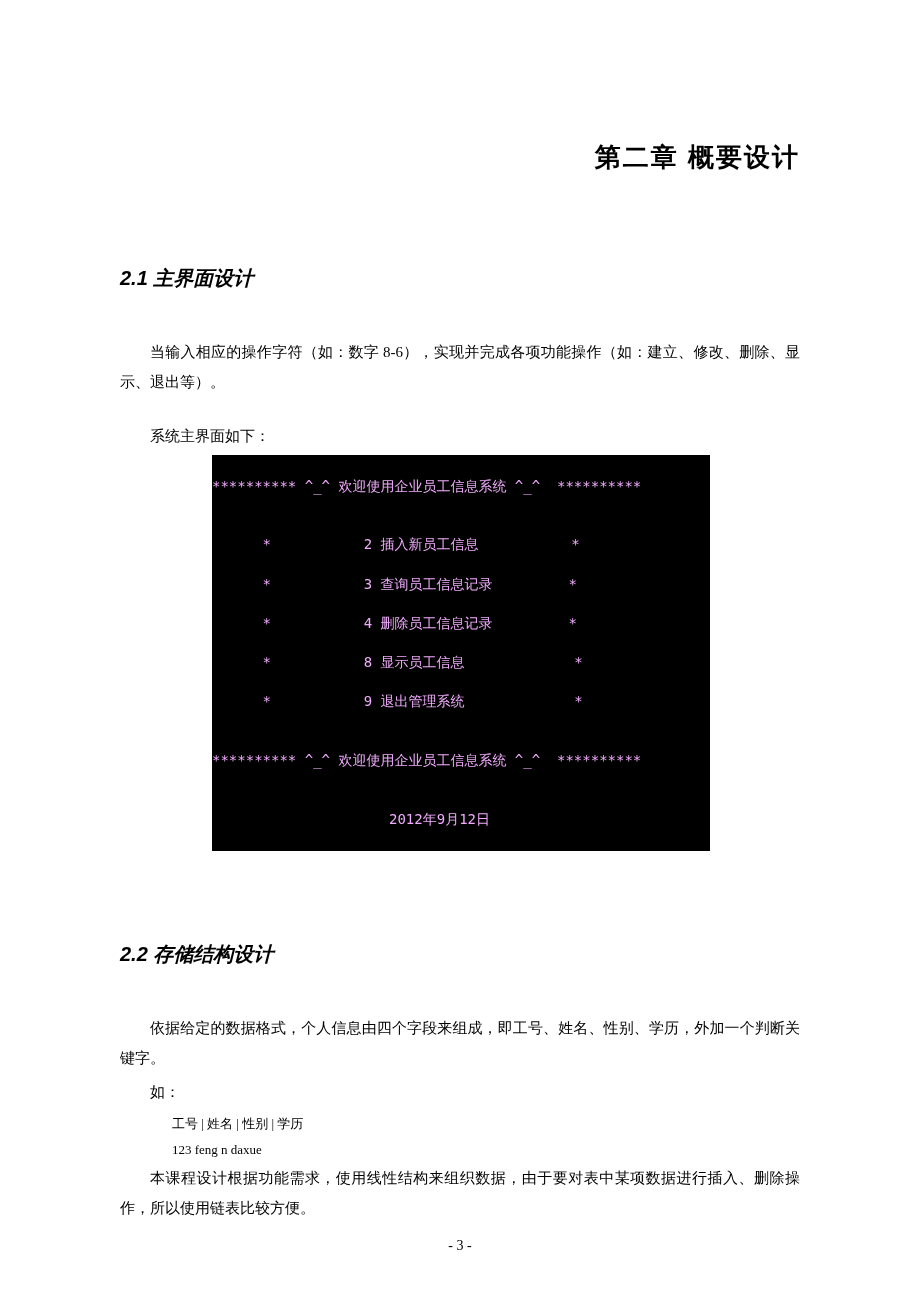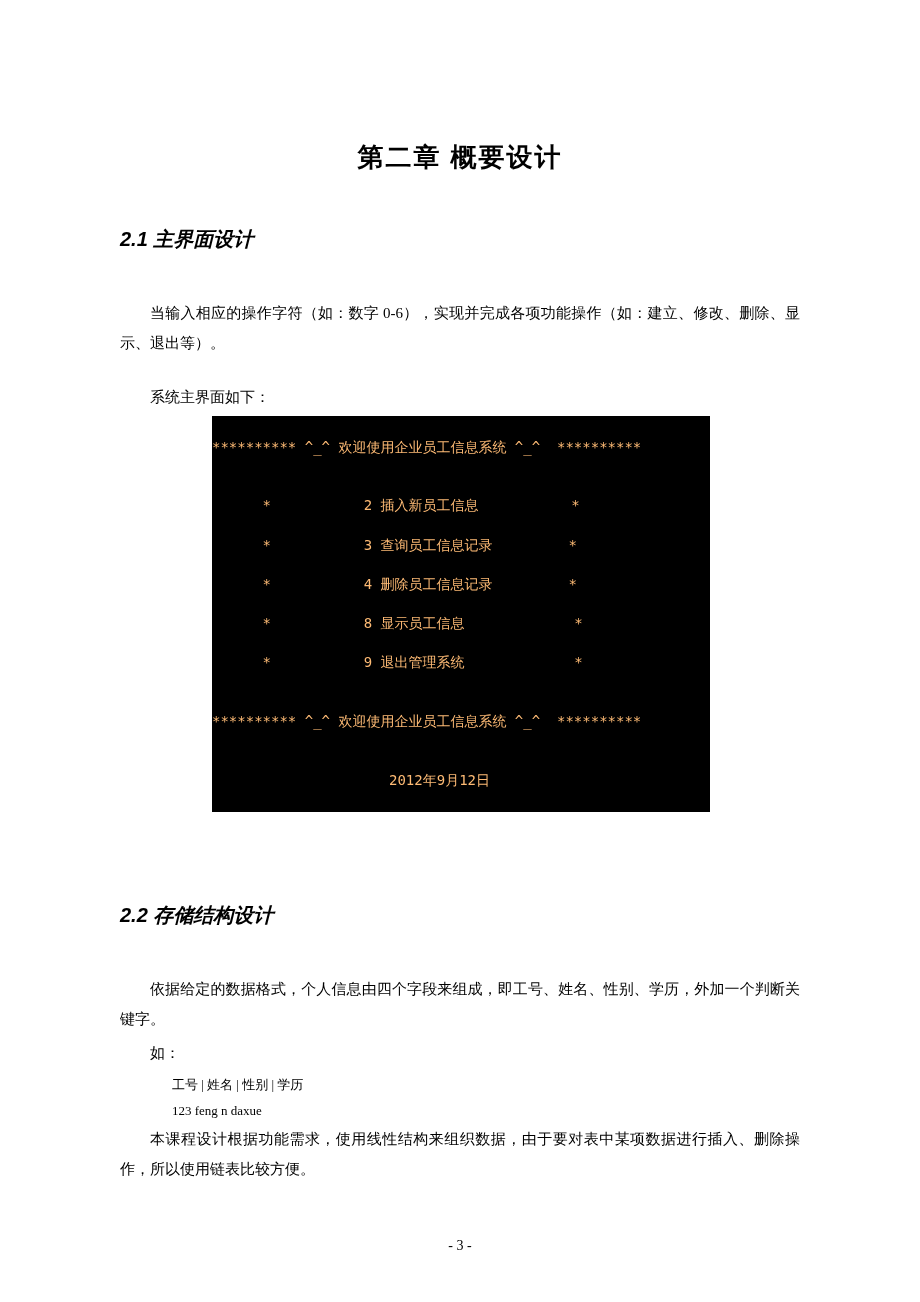--- a/index.html
+++ b/index.html
@@ -10,26 +10,26 @@
     body {
       width: 920px;
       height: 1302px;
       background: #ffffff;
       font-family: "SimSun", "宋体", serif;
       color: #000000;
       position: relative;
       padding: 80px 120px 60px 120px;
     }
     .chapter-title {
-      text-align: center;
+      text-align: right;
       font-size: 26px;
       font-weight: bold;
       font-family: "SimHei", "黑体", sans-serif;
       margin-top: 60px;
-      margin-bottom: 51px;
+      margin-bottom: 90px;
       letter-spacing: 2px;
     }
     .section-title {
       font-size: 20px;
       font-weight: bold;
       font-family: "SimHei", "黑体", sans-serif;
       margin-bottom: 45px;
       font-style: italic;
     }
     .paragraph {
@@ -41,21 +41,21 @@
     }
     .spacer-md {
       height: 20px;
     }
     .spacer-lg {
       height: 90px;
     }
     .terminal {
       width: 498px;
       background: #000000;
-      color: #fdba74;
+      color: #f0abfc;
       font-family: "NSimSun", "SimSun", monospace;
       font-size: 14px;
       line-height: 1.4;
       margin-left: 92px;
       padding: 2px 0;
       white-space: pre;
     }
     .term-line {
       display: block;
       white-space: pre;
@@ -75,21 +75,21 @@
       padding-left: 4em;
     }
   </style>
 </head>
 <body>
 
 <h1 class="chapter-title">第二章 概要设计</h1>
 
 <h2 class="section-title">2.1  主界面设计</h2>
 
-<p class="paragraph">当输入相应的操作字符（如：数字 0-6），实现并完成各项功能操作（如：建立、修改、删除、显示、退出等）。</p>
+<p class="paragraph">当输入相应的操作字符（如：数字 8-6），实现并完成各项功能操作（如：建立、修改、删除、显示、退出等）。</p>
 
 <div class="spacer-md"></div>
 
 <p class="paragraph">系统主界面如下：</p>
 
 <div class="terminal">
 <span class="term-line">********** ^_^ 欢迎使用企业员工信息系统 ^_^  **********</span>
 <span class="term-line"></span>
 <span class="term-line">      *           2 插入新员工信息           *</span>
 <span class="term-line">      *           3 查询员工信息记录         *</span>

